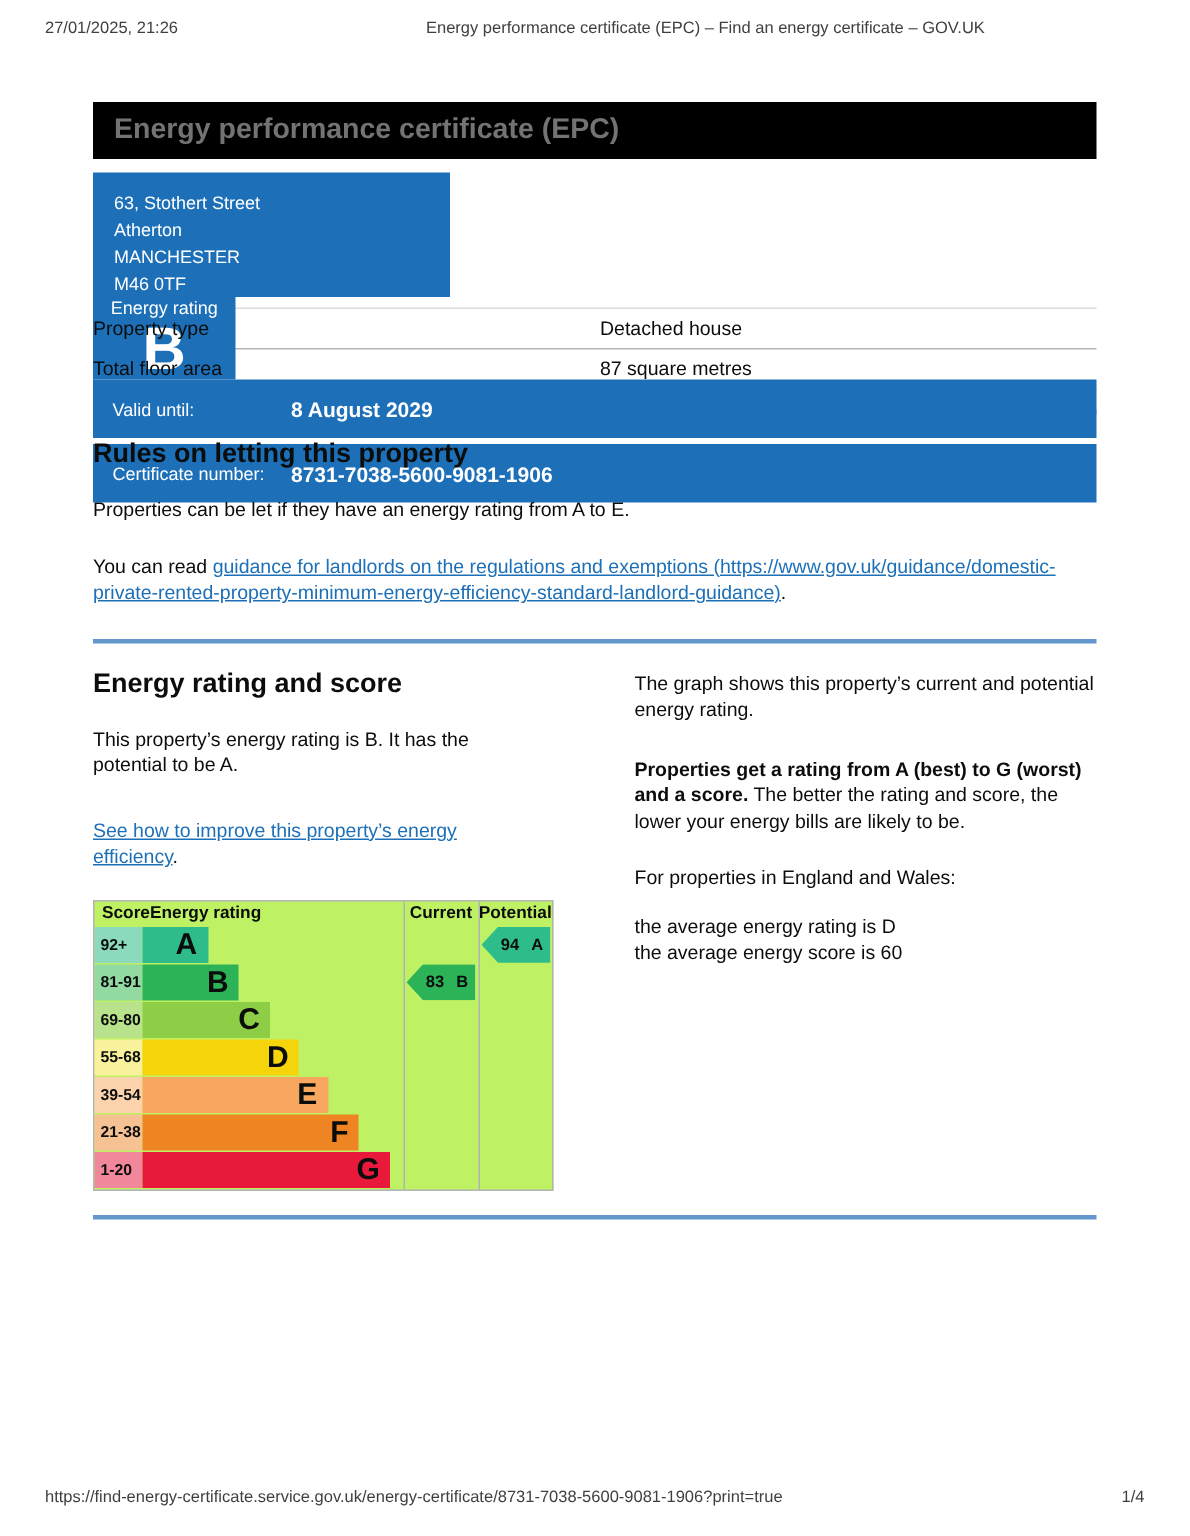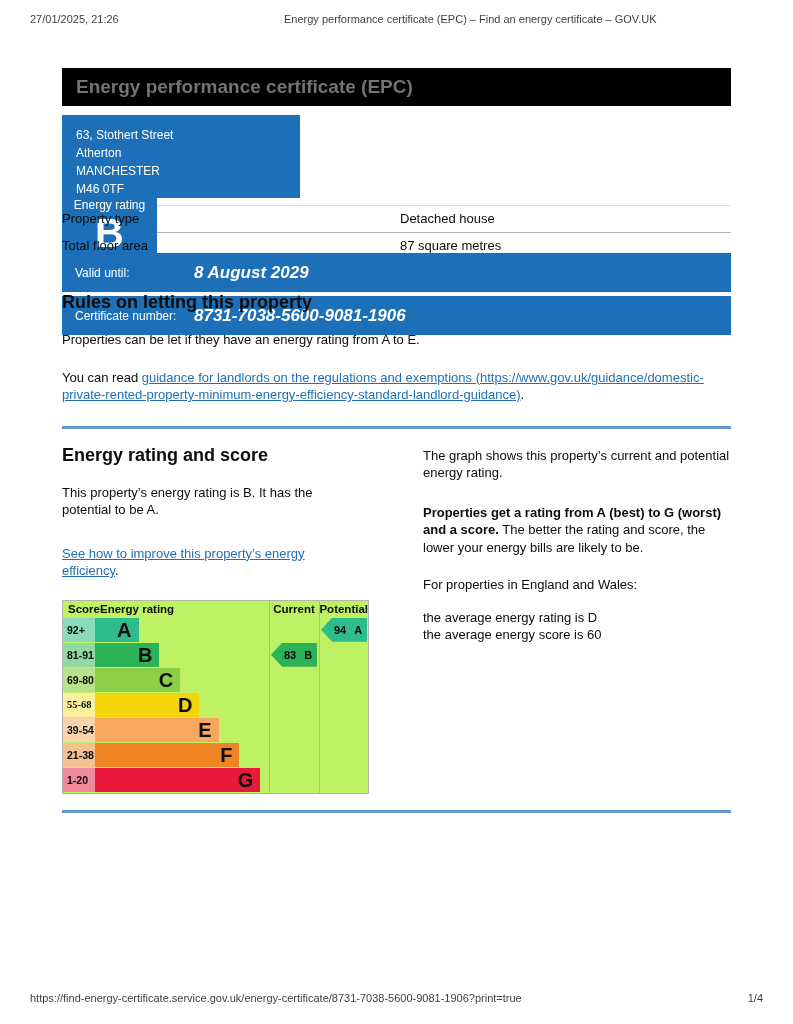--- a/index.html
+++ b/index.html
@@ -18,21 +18,21 @@
   .addr-box { width:238px; padding:11px 10px 0 14px; font-size:12px; line-height:1.5; white-space:pre-line; }
   .v-sep { width:5px; background:#fff; }
   .rating-box { width:95px; display:flex; flex-direction:column; align-items:center; justify-content:center; }
   .rating-label { font-size:12px; margin-bottom:1px; }
   .rating-letter { font-size:40px; font-weight:bold; line-height:1; }
   .h-gap { width:5px; background:#fff; }
   .right-col { flex:1; display:flex; flex-direction:column; }
   .info-box { height:39px; display:flex; align-items:center; font-size:12px; }
   .info-box + .info-box { margin-top:4px; height:39px; }
   .info-label { padding-left:13px; width:132px; }
-  .info-value { font-size:17px; font-weight:bold;font-style:italic; }
+  .info-value { font-size:14px; font-weight:bold; }
 
   .prop-table { margin-top:8px; border-top:1px solid #dcdcdc; font-size:13px; }
   .prop-row { display:flex; padding:5px 0 6px 0; border-bottom:1px solid #b1b4b6; }
   .prop-label { width:338px; }
 
   .hr-blue { border:0; height:3px; background:#6397cd; margin-top:13px; }
   .hr-blue.hr2 { margin-top:22px; }
   .hr-blue.hr3 { margin-top:16px; }
 
   h2 { font-size:18px; font-weight:bold; margin-top:16px; }
@@ -47,21 +47,21 @@
   .col-right .p2 { margin-top:22px; }
   .col-right .p3 { margin-top:20px; }
   .col-right .p4 { margin-top:15px; }
 
   
   .epc-chart { margin-top:20px; width:307px; border:1px solid #b1b4b6; position:relative; background:#bef264; }
   .epc-header { display:flex; height:17px; align-items:center; font-size:11.5px; font-weight:bold; }
   .eh-score { width:32px; padding-left:5px; }
   .eh-rating { flex:1; padding-left:5px; }
   .eh-current { width:50px; text-align:center; }
-  .eh-potential { width:49px; text-align:right; }
+  .eh-potential { width:49px; text-align:center; }
   .epc-rows { position:relative; }
   .epc-row { display:flex; height:25px; }
   .epc-score-cell { width:32px; height:24px; font-size:10.5px; font-weight:bold; display:flex; align-items:center; padding-left:4px; }
   .epc-bar-area { width:174px; height:24px; }
   .epc-bar { height:24px; display:flex; align-items:center; justify-content:flex-end; padding-right:7px; font-size:20px; font-weight:bold; color:#0b0c0c; line-height:1; }
   .epc-vline { position:absolute; top:0; bottom:0; width:1px; background:#b1b4b6; }
   .vline-current { left:206px; }
   .vline-potential { left:256px; }
   .epc-arrow { position:absolute; width:46px; height:24px; display:flex; align-items:center; justify-content:center; gap:8px; font-size:11px; font-weight:bold; color:#0b0c0c; clip-path:polygon(0 50%, 24% 0, 100% 0, 100% 100%, 24% 100%); padding-left:8px; }
 
@@ -151,21 +151,21 @@
                 <div class="epc-bar" style="width: 37%; background: rgb(44, 179, 87);">B</div>
               </div>
             </div>
             <div class="epc-row">
               <div class="epc-score-cell" style="background: rgb(184, 226, 139);">69-80</div>
               <div class="epc-bar-area">
                 <div class="epc-bar" style="width: 49%; background: rgb(141, 206, 70);">C</div>
               </div>
             </div>
             <div class="epc-row">
-              <div class="epc-score-cell" style="background: rgb(249, 241, 155); font-family: Liberation Serif, serif;">55-68</div>
+              <div class="epc-score-cell" style="background: rgb(249, 241, 155);">55-68</div>
               <div class="epc-bar-area">
                 <div class="epc-bar" style="width: 60%; background: rgb(245, 212, 12);">D</div>
               </div>
             </div>
             <div class="epc-row">
               <div class="epc-score-cell" style="background: rgb(252, 211, 173);">39-54</div>
               <div class="epc-bar-area">
                 <div class="epc-bar" style="width: 71%; background: rgb(249, 166, 95);">E</div>
               </div>
             </div>

